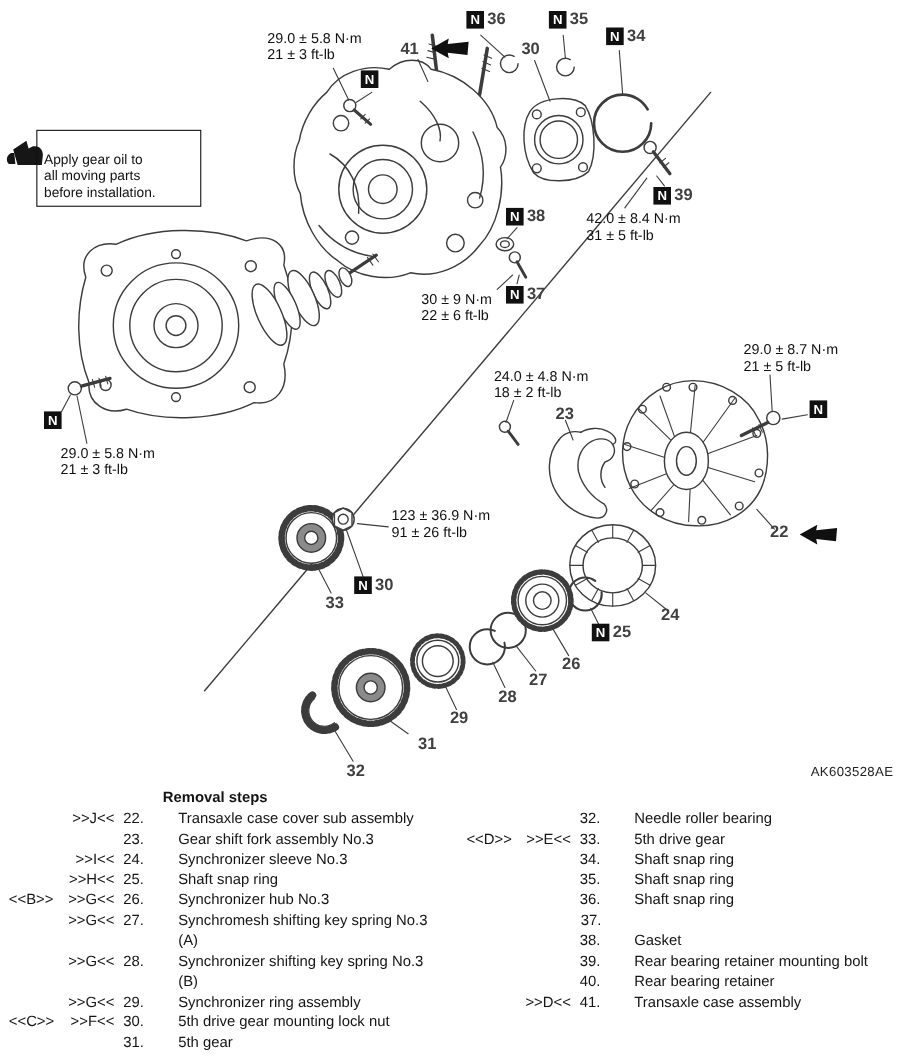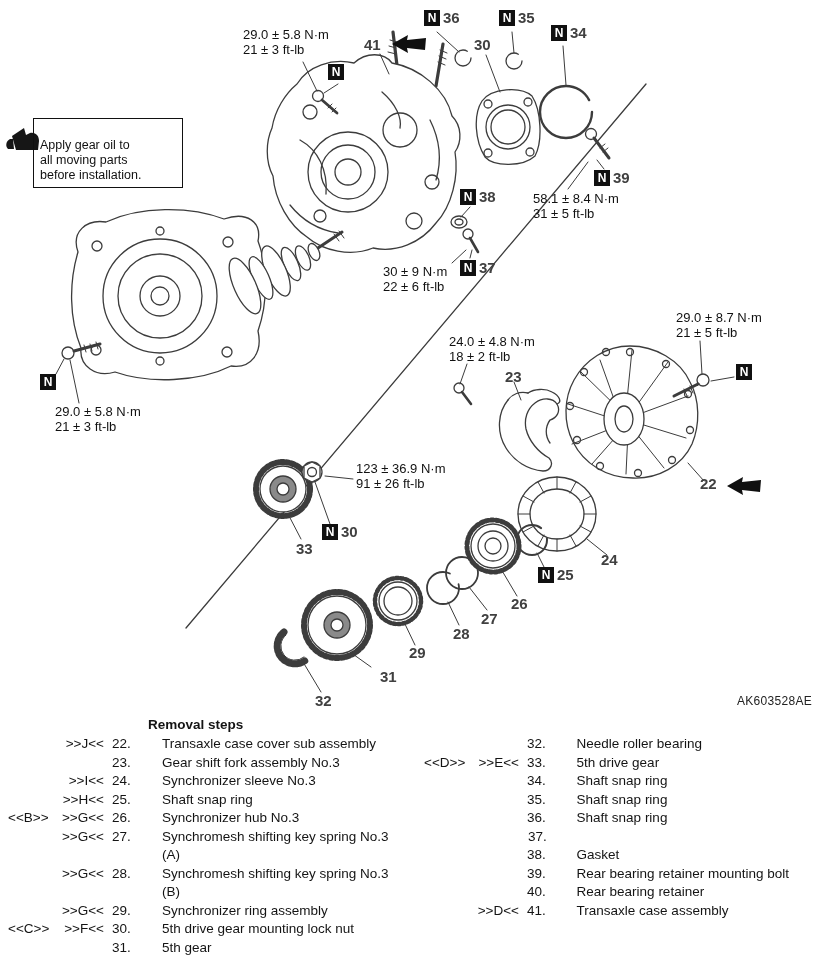--- a/index.html
+++ b/index.html
@@ -309,21 +309,21 @@
   <span class="lbl" style="left:453px;top:625px">28</span>
   <span class="lbl" style="left:409px;top:644px">29</span>
   <span class="lbl" style="left:380px;top:668px">31</span>
   <span class="lbl" style="left:315px;top:692px">32</span>
 
   <div class="torque" style="left:243px;top:27px">
     <div>29.0 ± 5.8 N·m</div>
       <div>21 ± 3 ft-lb</div>
   </div>
   <div class="torque" style="left:533px;top:191px">
-    <div>58.1 ± 8.4 N·m</div>
+    <div>42.0 ± 8.4 N·m</div>
       <div>31 ± 5 ft-lb</div>
   </div>
   <div class="torque" style="left:383px;top:264px">
     <div>30 ± 9 N·m</div>
       <div>22 ± 6 ft-lb</div>
   </div>
   <div class="torque" style="left:449px;top:334px">
     <div>24.0 ± 4.8 N·m</div>
       <div>18 ± 2 ft-lb</div>
   </div>
@@ -390,21 +390,21 @@
       <span class="mA"></span>
       <span class="mB">&gt;&gt;G&lt;&lt;</span>
       <span class="num">27.</span>
       <span class="txt">Synchromesh shifting key spring No.3 (A)</span>
     </div>
 
     <div class="step-row">
       <span class="mA"></span>
       <span class="mB">&gt;&gt;G&lt;&lt;</span>
       <span class="num">28.</span>
-      <span class="txt">Synchromesh shifting key spring No.3 (B)</span>
+      <span class="txt">Synchronizer shifting key spring No.3 (B)</span>
     </div>
 
     <div class="step-row">
       <span class="mA"></span>
       <span class="mB">&gt;&gt;G&lt;&lt;</span>
       <span class="num">29.</span>
       <span class="txt">Synchronizer ring assembly</span>
     </div>
 
     <div class="step-row">

